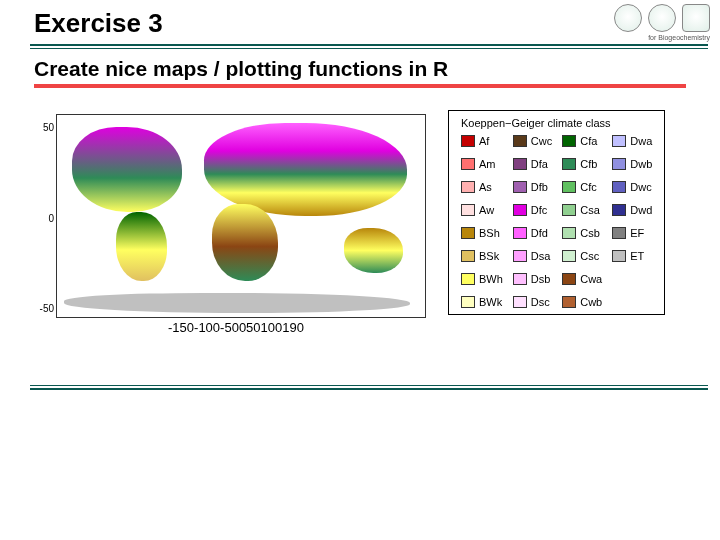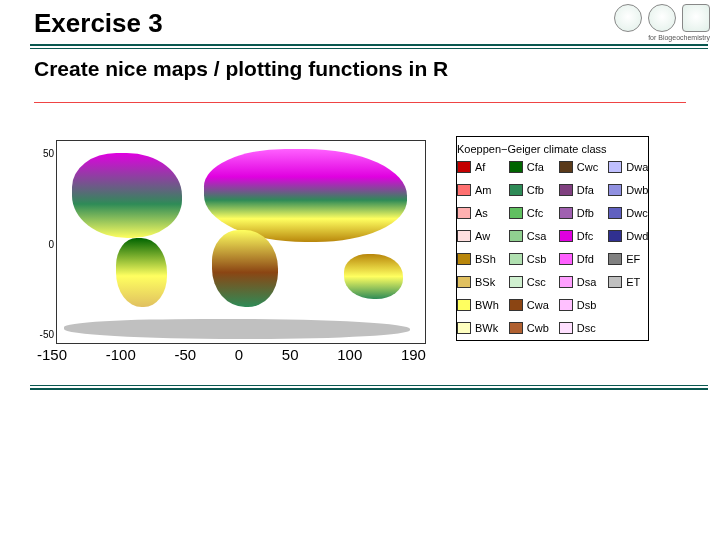--- a/index.html
+++ b/index.html
@@ -7,34 +7,34 @@
   .header{position:relative;padding:8px 0 0 34px}
   .title{font-size:26px;font-weight:bold}
   .rule-dbl{position:absolute;left:30px;right:12px;top:44px}
   .rule-dbl .l1{height:2px;background:#0a5850}
   .rule-dbl .l2{height:1px;background:#0a5850;margin-top:2px}
   .logos{position:absolute;right:10px;top:4px;display:flex;gap:6px;align-items:center}
   .logo{width:26px;height:26px;border:1px solid #888;border-radius:50%;background:radial-gradient(circle at 50% 45%,#fff,#e0efe8)}
   .logo.sq{border-radius:4px}
   .logo-cap{font-size:7px;color:#555;position:absolute;right:10px;top:34px;text-align:right;width:120px}
   .body{padding:18px 34px 0 34px}
-  .subtitle{font-size:21px;font-weight:bold;border-bottom:1px solid #ef4444;padding-bottom:21px;margin-bottom:33px}
+  .subtitle{font-size:21px;font-weight:bold;border-bottom:4px solid #ef4444;padding-bottom:3px;margin-bottom:22px}
   .aim{font-size:17px;margin-bottom:22px}
   .aim b{font-weight:bold}
   .steps{font-size:17px;line-height:1.45}
   .figure{position:relative;margin-top:12px;display:flex;align-items:flex-start}
   .mapbox{position:relative;width:392px;height:232px}
   .axis-y{position:absolute;left:0;top:12px;bottom:28px;width:20px;display:flex;flex-direction:column;justify-content:space-between;font-size:10px}
   .axis-y span{display:block;text-align:right}
-  .axis-x{position:absolute;left:3px;right:0;bottom:0;height:22px;display:flex;justify-content:space-between;font-size:15px}
+  .axis-x{position:absolute;left:12px;right:0;bottom:0;height:22px;display:flex;justify-content:center;font-size:13px}
   .axis-x span{display:block}
   .maparea{position:absolute;left:22px;top:4px;right:0;bottom:24px;border:1px solid #333;overflow:hidden}
   
   .land{position:absolute;border-radius:40% 50% 45% 50%}
-  .legend{margin-left:30px;border:1px solid #000;padding:6px 0;font-size:11px}
+  .legend{margin-left:22px;border:1px solid #000;padding:6px 12px;font-size:11px}
   .legend-title{margin-bottom:6px}
   .legend-cols{display:flex;gap:10px}
   .legend-col{display:flex;flex-direction:column;gap:11px}
   .legend-item{display:flex;align-items:center;gap:4px;line-height:12px}
   .sw{width:12px;height:10px;border:1px solid #333;flex:none}
   .footer-rule{position:absolute;left:30px;right:12px;bottom:14px}
   .footer-rule .l1{height:1px;background:#0a5850;margin-bottom:2px}
   .footer-rule .l2{height:2px;background:#0a5850}
 </style>
 </head>
@@ -117,20 +117,54 @@
                 <span class="sw" style="background: rgb(255, 255, 96);"></span>
                 <span>BWh</span>
               </div>
               <div class="legend-item">
                 <span class="sw" style="background: rgb(255, 255, 192);"></span>
                 <span>BWk</span>
               </div>
             </div>
             <div class="legend-col">
               <div class="legend-item">
+                <span class="sw" style="background: rgb(90, 58, 26);"></span>
+                <span>Cwc</span>
+              </div>
+              <div class="legend-item">
+                <span class="sw" style="background: rgb(128, 64, 128);"></span>
+                <span>Dfa</span>
+              </div>
+              <div class="legend-item">
+                <span class="sw" style="background: rgb(160, 96, 176);"></span>
+                <span>Dfb</span>
+              </div>
+              <div class="legend-item">
+                <span class="sw" style="background: rgb(224, 0, 224);"></span>
+                <span>Dfc</span>
+              </div>
+              <div class="legend-item">
+                <span class="sw" style="background: rgb(255, 96, 255);"></span>
+                <span>Dfd</span>
+              </div>
+              <div class="legend-item">
+                <span class="sw" style="background: rgb(255, 160, 255);"></span>
+                <span>Dsa</span>
+              </div>
+              <div class="legend-item">
+                <span class="sw" style="background: rgb(255, 192, 255);"></span>
+                <span>Dsb</span>
+              </div>
+              <div class="legend-item">
+                <span class="sw" style="background: rgb(255, 224, 255);"></span>
+                <span>Dsc</span>
+              </div>
+            </div>
+            <div class="legend-col">
+              <div class="legend-item">
                 <span class="sw" style="background: rgb(0, 100, 0);"></span>
                 <span>Cfa</span>
               </div>
               <div class="legend-item">
                 <span class="sw" style="background: rgb(46, 139, 87);"></span>
                 <span>Cfb</span>
               </div>
               <div class="legend-item">
                 <span class="sw" style="background: rgb(96, 192, 96);"></span>
                 <span>Cfc</span>
@@ -147,54 +181,20 @@
                 <span class="sw" style="background: rgb(208, 240, 208);"></span>
                 <span>Csc</span>
               </div>
               <div class="legend-item">
                 <span class="sw" style="background: rgb(139, 69, 19);"></span>
                 <span>Cwa</span>
               </div>
               <div class="legend-item">
                 <span class="sw" style="background: rgb(176, 96, 48);"></span>
                 <span>Cwb</span>
-              </div>
-            </div>
-            <div class="legend-col">
-              <div class="legend-item">
-                <span class="sw" style="background: rgb(90, 58, 26);"></span>
-                <span>Cwc</span>
-              </div>
-              <div class="legend-item">
-                <span class="sw" style="background: rgb(128, 64, 128);"></span>
-                <span>Dfa</span>
-              </div>
-              <div class="legend-item">
-                <span class="sw" style="background: rgb(160, 96, 176);"></span>
-                <span>Dfb</span>
-              </div>
-              <div class="legend-item">
-                <span class="sw" style="background: rgb(224, 0, 224);"></span>
-                <span>Dfc</span>
-              </div>
-              <div class="legend-item">
-                <span class="sw" style="background: rgb(255, 96, 255);"></span>
-                <span>Dfd</span>
-              </div>
-              <div class="legend-item">
-                <span class="sw" style="background: rgb(255, 160, 255);"></span>
-                <span>Dsa</span>
-              </div>
-              <div class="legend-item">
-                <span class="sw" style="background: rgb(255, 192, 255);"></span>
-                <span>Dsb</span>
-              </div>
-              <div class="legend-item">
-                <span class="sw" style="background: rgb(255, 224, 255);"></span>
-                <span>Dsc</span>
               </div>
             </div>
             <div class="legend-col">
               <div class="legend-item">
                 <span class="sw" style="background: rgb(192, 192, 255);"></span>
                 <span>Dwa</span>
               </div>
               <div class="legend-item">
                 <span class="sw" style="background: rgb(144, 144, 224);"></span>
                 <span>Dwb</span>

